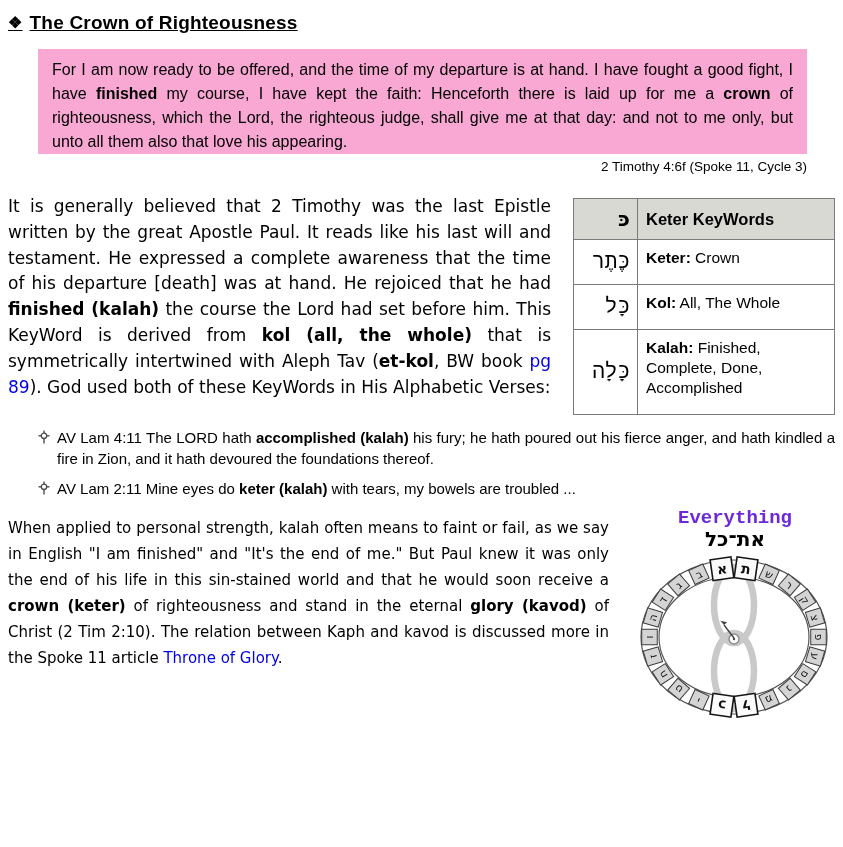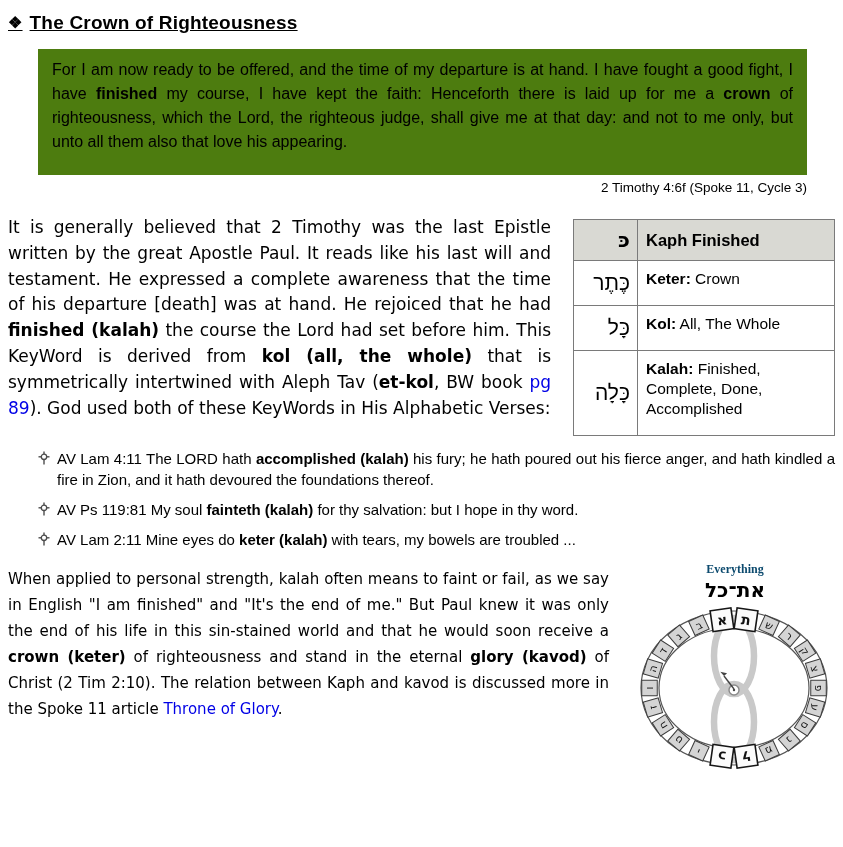--- a/index.html
+++ b/index.html
@@ -14,23 +14,23 @@
   
   h1.title {
     font-family:"Liberation Sans", sans-serif;
     font-size:19px; font-weight:bold; line-height:26px;
     margin:2px 0 12px 0; letter-spacing:0.2px;text-decoration:underline;
   }
   .title-icon { font-size:16px; margin-right:7px; position:relative; top:-1px; }
 
   
   .quote {
-    background:#4d7c0f;
+    background:#f9a8d4;
     margin:0 28px 2px 30px;
-    padding:9px 14px 21px 14px;
+    padding:9px 14px 0 14px;
     font-family:"Liberation Sans", sans-serif;
     font-size:16px; line-height:24px;
     text-align:justify;
   }
   .attribution {
     font-family:"Liberation Sans", sans-serif;
     font-size:13.5px; text-align:right;
     margin:4px 28px 14px 0; line-height:18px;
   }
 
@@ -46,42 +46,42 @@
   table.kw {
     border-collapse:collapse; width:262px; margin-top:8px;
     font-family:"Liberation Sans", sans-serif;
   }
   table.kw td, table.kw th { border:1px solid #7a7a7a; vertical-align:middle; }
   table.kw th { background:#d9d9d3; height:41px; }
   th.hb-head { width:64px; text-align:right; padding-right:7px;
     font-size:21px; font-weight:bold; font-family:"DejaVu Sans", sans-serif; }
   th.kw-head { text-align:left; padding-left:8px; font-size:16.5px; }
   td.hb { text-align:right; padding:6px 7px 6px 4px; font-size:21px;
-    font-family:Liberation Sans, sans-serif; width:64px; }
+    font-family:Liberation Mono, monospace; width:64px; }
   td.mean { padding:8px 8px 16px 8px; font-size:15.5px; line-height:20px; }
   td.mean b { font-weight:bold; }
 
   
   .verses { margin:12px 0 4px 30px; }
   .verse {
     position:relative; padding-left:19px; margin:9px 0;
     font-family:"Liberation Sans", sans-serif;
     font-size:15px; line-height:21px; text-align:justify;
   }
   .verse .bullet { position:absolute; left:0; top:3px; width:12px; height:14px; }
 
   
   .cols2 { display:flex; gap:26px; align-items:flex-start; margin-top:10px; }
   .conclusion-text { flex:1; font-size:15px; line-height:26px; text-align:justify; margin-top:6px; }
 
   
   .wheel-fig { width:200px; text-align:center; }
   .wheel-caption {
-    font-family:Liberation Serif, serif;
-    font-weight:bold; font-size:12px; line-height:18px; color:#0c4a6e;
+    font-family:Liberation Mono, monospace;
+    font-weight:bold; font-size:19px; line-height:18px; color:#6d28d9;
   }
   .wheel-hebrew { font-size:20px; line-height:24px; font-weight:bold; margin-bottom:2px; }
 </style>
 </head>
 <body>
 
 <div class="page">
 
   <h1 class="title"><span class="title-icon">❖</span><span>The Crown of Righteousness</span></h1>
 
@@ -89,21 +89,21 @@
 
   <div class="attribution">2 Timothy 4:6f (Spoke 11, Cycle 3)</div>
 
   <div class="cols">
     <p class="intro-text"><span>It is generally believed that 2 Timothy was the last Epistle written by the great Apostle Paul. It reads like his last will and testament. He expressed a complete awareness that the time of his departure [death] was at hand. He rejoiced that he had </span><b>finished (kalah)</b><span> the course the Lord had set before him. This KeyWord is derived from </span><b>kol (all, the whole)</b><span> that is symmetrically intertwined with Aleph Tav (</span><b>et-kol</b><span>, BW book </span><a href="#" class="lnk">pg 89</a><span>). God used both of these KeyWords in His Alphabetic Verses:</span></p>
 
     <table class="kw">
       <tbody>
           <tr>
         <th class="hb-head">כּ</th>
-        <th class="kw-head">Kaph Finished</th>
+        <th class="kw-head">Keter KeyWords</th>
       </tr>
       <tr>
         <td class="hb">כֶּתֶר</td>
         <td class="mean"><b>Keter:</b><span> Crown</span></td>
       </tr>
       <tr>
         <td class="hb">כָּל</td>
         <td class="mean"><b>Kol:</b><span> All, The Whole</span></td>
       </tr>
       <tr>
@@ -122,28 +122,20 @@
         <circle cx="6" cy="5.8" r="2.7" fill="#fff" stroke="#4d4d4d" stroke-width="1.3"></circle>
       </svg>
       <span><span>AV Lam 4:11 The LORD hath </span><b>accomplished (kalah)</b><span> his fury; he hath poured out his fierce anger, and hath kindled a fire in Zion, and it hath devoured the foundations thereof.</span></span>
     </div>
     <div class="verse">
       <svg class="bullet" viewBox="0 0 12 14">
         <line x1="6" y1="0.5" x2="6" y2="13.5" stroke="#4d4d4d" stroke-width="1.4"></line>
         <line x1="0.5" y1="5.8" x2="11.5" y2="5.8" stroke="#4d4d4d" stroke-width="1.4"></line>
         <circle cx="6" cy="5.8" r="2.7" fill="#fff" stroke="#4d4d4d" stroke-width="1.3"></circle>
       </svg>
-      <span><span>AV Ps 119:81 My soul </span><b>fainteth (kalah)</b><span> for thy salvation: but I hope in thy word.</span></span>
-    </div>
-    <div class="verse">
-      <svg class="bullet" viewBox="0 0 12 14">
-        <line x1="6" y1="0.5" x2="6" y2="13.5" stroke="#4d4d4d" stroke-width="1.4"></line>
-        <line x1="0.5" y1="5.8" x2="11.5" y2="5.8" stroke="#4d4d4d" stroke-width="1.4"></line>
-        <circle cx="6" cy="5.8" r="2.7" fill="#fff" stroke="#4d4d4d" stroke-width="1.3"></circle>
-      </svg>
       <span><span>AV Lam 2:11 Mine eyes do </span><b>keter (kalah)</b><span> with tears, my bowels are troubled ...</span></span>
     </div>
   </div>
 
   <div class="cols2">
     <p class="conclusion-text"><span>When applied to personal strength, kalah often means to faint or fail, as we say in English "I am finished" and "It's the end of me." But Paul knew it was only the end of his life in this sin-stained world and that he would soon receive a </span><b>crown (keter)</b><span> of righteousness and stand in the eternal </span><b>glory (kavod)</b><span> of Christ (2 Tim 2:10). The relation between Kaph and kavod is discussed more in the Spoke 11 article </span><a href="#" class="lnk">Throne of Glory</a><span>.</span></p>
 
     <div class="wheel-fig">
       <div class="wheel-caption">Everything</div>
       <div class="wheel-hebrew">את־כל</div>

